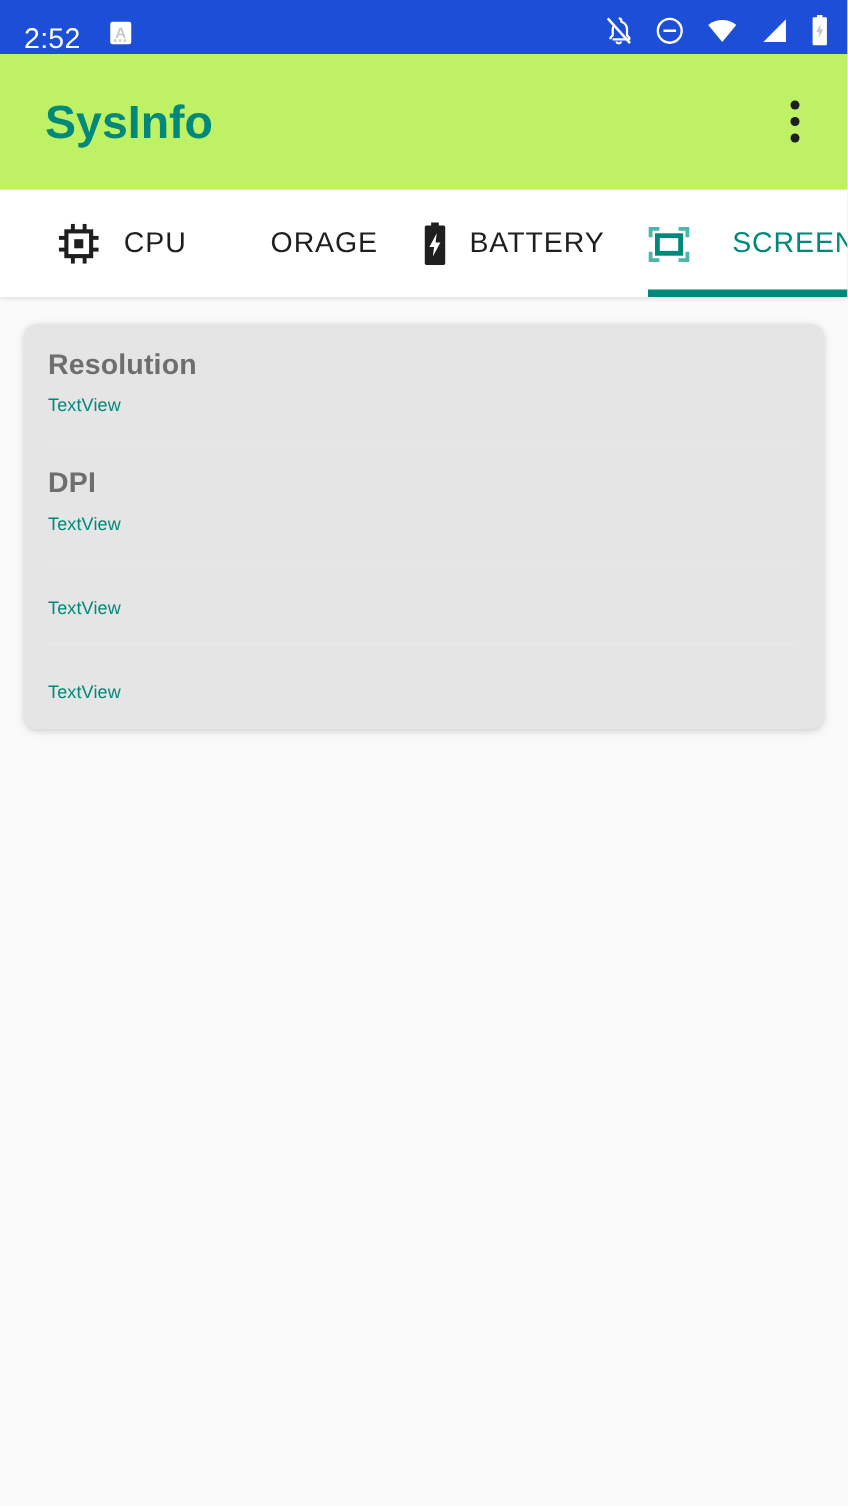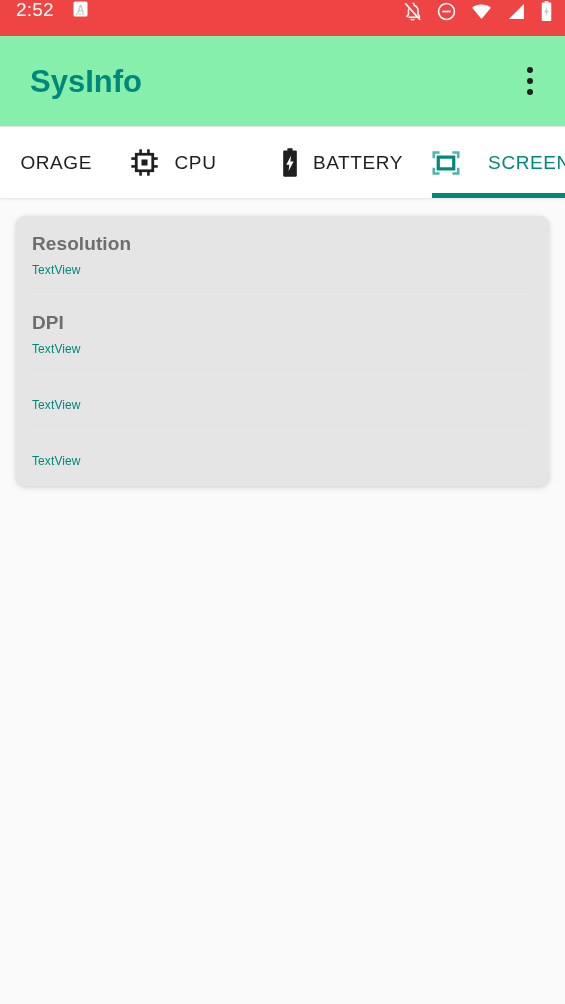--- a/index.html
+++ b/index.html
@@ -11,23 +11,23 @@
     height: 1004px;
     background: #fafafa;
     font-family: "Liberation Sans", sans-serif;
     overflow: hidden;
     position: relative;
   }
 
   
   .status-bar {
     height: 36px;
-    background: #ef4444;
-    display: flex;
-    align-items: flex-start;
+    background: #1d4ed8;
+    display: flex;
+    align-items: flex-end;
     padding: 0 12px 0 16px;
     box-sizing: border-box;
   }
   .status-time {
     color: #ffffff;
     font-size: 19px;
     letter-spacing: 0.2px;
     line-height: 1;
   }
   .status-left-icons {
@@ -39,21 +39,21 @@
   .status-right-icons {
     display: flex;
     align-items: center;
     gap: 13px;
   }
   .sb-ico { display: block; }
 
   
   .app-bar {
     height: 90px;
-    background: #86efac;
+    background: #bef264;
     display: flex;
     align-items: center;
     padding: 0 18px 0 30px;
     box-sizing: border-box;
     position: relative;
   }
   .app-title {
     color: #00897b;
     font-size: 31px;
     font-weight: bold;
@@ -232,43 +232,43 @@
   <span class="app-bar-spacer"></span>
   <span class="overflow-menu">
     <span class="overflow-dot"></span>
     <span class="overflow-dot"></span>
     <span class="overflow-dot"></span>
   </span>
 </div>
 <div class="appbar-divider"></div>
 
 <div class="tab-bar">
-
-  <div class="tab tab-storage">
-    <span class="tab-label">ORAGE</span>
-  </div>
 
   <div class="tab tab-cpu">
     <span class="tab-icon">
       <svg width="33" height="33" viewBox="0 0 24 24">
         <rect x="6" y="6" width="12" height="12" fill="none" stroke="#1f1f1f" stroke-width="2"></rect>
         <rect x="9.8" y="9.8" width="4.4" height="4.4" fill="#1f1f1f"></rect>
         <rect x="8.2" y="2.4" width="1.9" height="3.2" fill="#1f1f1f"></rect>
         <rect x="13.9" y="2.4" width="1.9" height="3.2" fill="#1f1f1f"></rect>
         <rect x="8.2" y="18.4" width="1.9" height="3.2" fill="#1f1f1f"></rect>
         <rect x="13.9" y="18.4" width="1.9" height="3.2" fill="#1f1f1f"></rect>
         <rect x="2.4" y="8.2" width="3.2" height="1.9" fill="#1f1f1f"></rect>
         <rect x="2.4" y="13.9" width="3.2" height="1.9" fill="#1f1f1f"></rect>
         <rect x="18.4" y="8.2" width="3.2" height="1.9" fill="#1f1f1f"></rect>
         <rect x="18.4" y="13.9" width="3.2" height="1.9" fill="#1f1f1f"></rect>
       </svg>
     </span>
     <span class="tab-label">CPU</span>
   </div>
 
+  <div class="tab tab-storage">
+    <span class="tab-label">ORAGE</span>
+  </div>
+
   <div class="tab tab-battery">
     <span class="tab-icon">
       <svg width="18" height="33" viewBox="0 0 14 24">
         <path d="M5 1h4v1.6h2.4c.5 0 .9.4.9.9v18.6c0 .5-.4.9-.9.9H2.6c-.5 0-.9-.4-.9-.9V3.5c0-.5.4-.9.9-.9H5z" fill="#1f1f1f"></path>
         <path d="M7.9 6.6 4.1 13.7h2.4l-.6 4.9 3.9-7.3H7.3z" fill="#ffffff"></path>
       </svg>
     </span>
     <span class="tab-label">BATTERY</span>
   </div>
 

